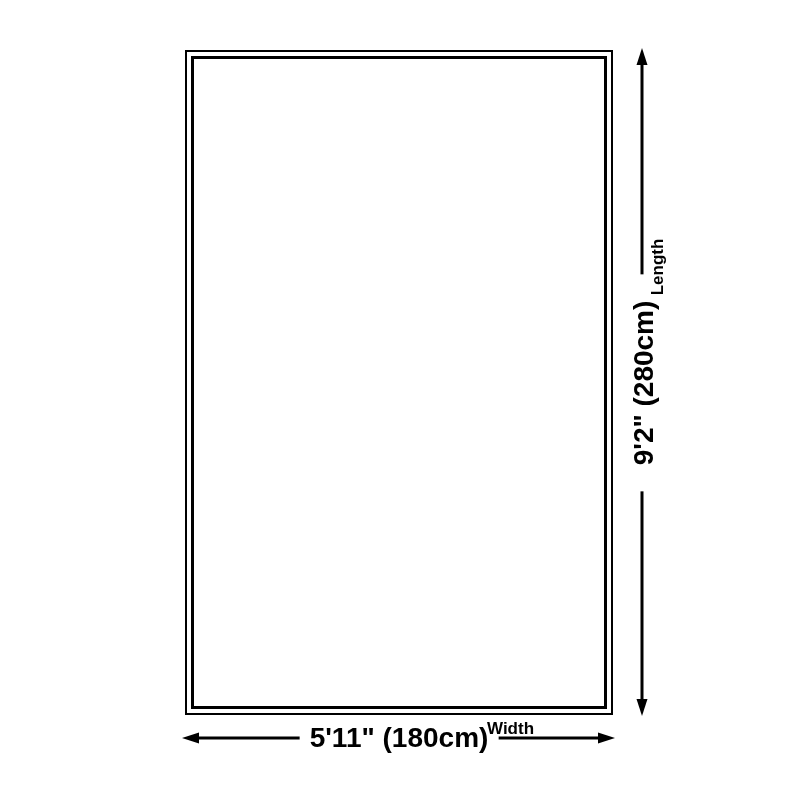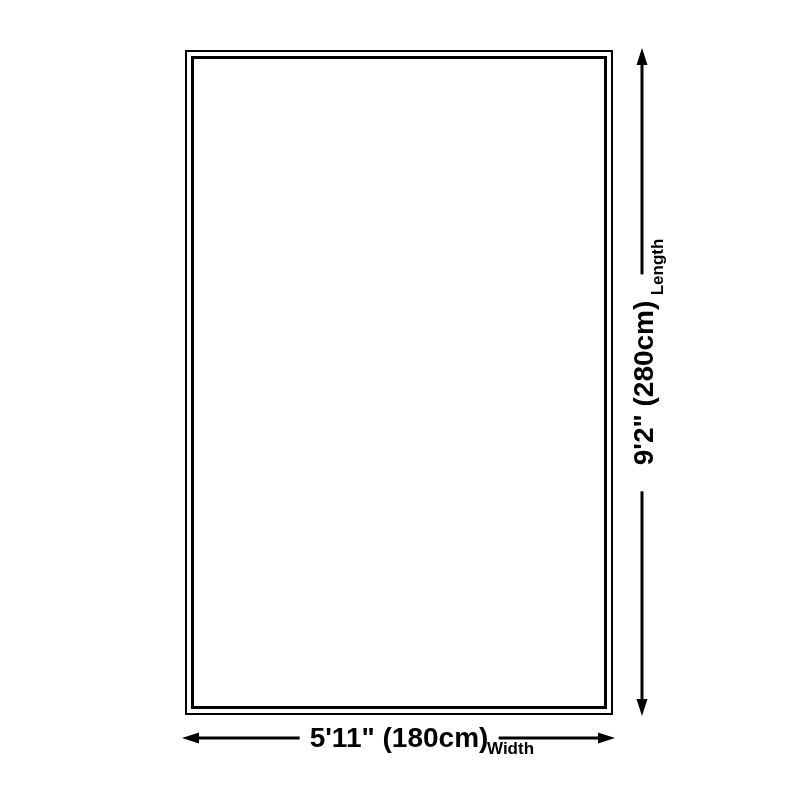--- a/index.html
+++ b/index.html
@@ -61,21 +61,21 @@
     line-height: 1.1;
   }
   .width-value {
     left: 399px;
     top: 738px;
     transform: translate(-50%, -50%);
     padding: 0 10px;
   }
   .width-label {
     left: 487px;
-    top: 740px;
+    top: 720px;
   }
   .length-value {
     left: 644px;
     top: 383px;
     transform: translate(-50%, -50%) rotate(-90deg);
     padding: 0 26px;
   }
   .length-label {
     left: 658px;
     top: 267px;

